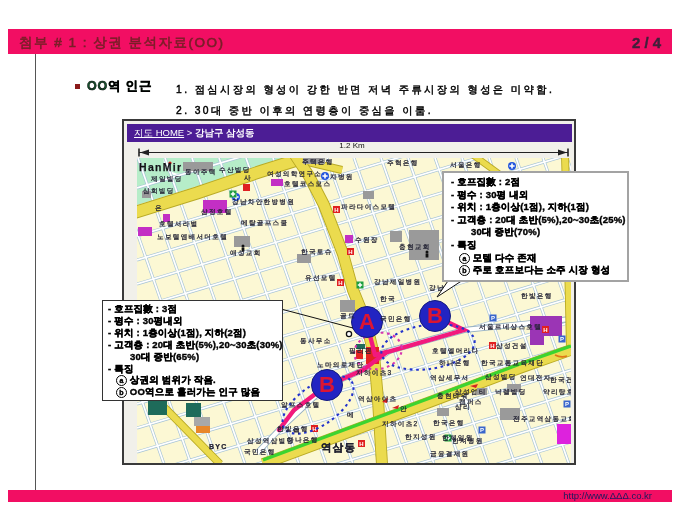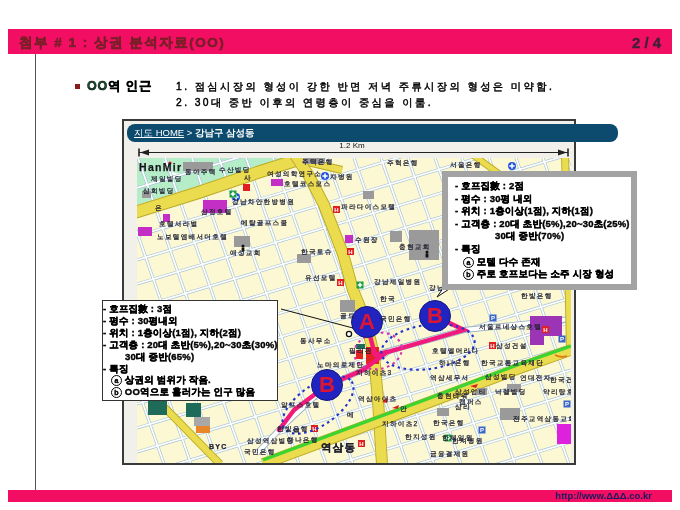--- a/index.html
+++ b/index.html
@@ -3,35 +3,35 @@
 <style>
   html,body { margin:0; padding:0; }
   body { width:680px; height:510px; position:relative; background:#FFFFFF;
          font-family:"Liberation Sans",sans-serif; overflow:hidden; }
   .abs { position:absolute; }
 </style></head>
 <body>
 
 <div class="abs" style="left:8px;top:29px;width:664px;height:25px;background:#F20E63;"></div>
 
-<div class="abs" style="left:19px;top:34px;font-size:13.5px;font-weight:bold;letter-spacing:1.5px;color:#7A1E28;-webkit-text-stroke:0.6px #7A1E28;">첨부 # 1 : 상권 분석자료(OO)</div>
+<div class="abs" style="left:19px;top:34px;font-size:13.5px;font-weight:normal;letter-spacing:1.5px;color:#7A1E28;-webkit-text-stroke:0.6px #7A1E28;">첨부 # 1 : 상권 분석자료(OO)</div>
 
 <div class="abs" style="left:632px;top:34px;width:40px;font-size:15px;font-weight:bold;color:#40203A;-webkit-text-stroke:0.4px #40203A;">2 / 4</div>
 
 <div class="abs" style="left:35px;top:54px;width:1px;height:436px;background:#555;"></div>
 
 <div class="abs" style="left:75px;top:84px;width:5px;height:5px;background:#8B1A1A;"></div>
 
 <div class="abs" style="left:87px;top:78px;font-size:12.5px;font-weight:bold;letter-spacing:0.8px;color:#14532d;-webkit-text-stroke:0.5px #000;">OO역 인근</div>
 
-<div class="abs" style="left:176px;top:79px;font-size:10.3px;letter-spacing:2.4px;color:#000;-webkit-text-stroke:0.45px #000;line-height:16px;">1. 점심시장의 형성이 강한 반면 저녁 주류시장의 형성은 미약함.<br>2. 30대 중반 이후의 연령층이 중심을 이룸.</div>
+<div class="abs" style="left:176px;top:79px;font-size:10.3px;letter-spacing:2.4px;color:#000;-webkit-text-stroke:0.45px #000;line-height:21px;">1. 점심시장의 형성이 강한 반면 저녁 주류시장의 형성은 미약함.<br>2. 30대 중반 이후의 연령층이 중심을 이룸.</div>
 
 <div class="abs" style="left:122px;top:119px;width:450px;height:342px;background:#F1F0EA;border:2px solid #3A3A3A;"></div>
 
-<div class="abs" style="left:127px;top:124px;width:491px;height:18px;background:#0c4a6e;font-size:9.5px;color:#fff;line-height:18px;border-radius:8px;"><span style="text-decoration:underline;margin-left:7px;">지도 HOME</span> &gt; <b>강남구 삼성동</b></div>
+<div class="abs" style="left:127px;top:124px;width:445px;height:18px;background:#4c1d95;font-size:9.5px;color:#fff;line-height:18px;"><span style="text-decoration:underline;margin-left:7px;">지도 HOME</span> &gt; <b>강남구 삼성동</b></div>
 
 <svg class="abs" style="left:122px;top:138px;" width="452" height="20" viewBox="0 0 452 20">
   <text x="230" y="10" font-size="8" fill="#111" text-anchor="middle" font-family="Liberation Sans">1.2 Km</text>
   <line x1="17" y1="14.5" x2="446" y2="14.5" stroke="#222" stroke-width="1"></line>
   <line x1="17" y1="10.5" x2="17" y2="18.5" stroke="#222" stroke-width="1.6"></line>
   <line x1="446" y1="10.5" x2="446" y2="18.5" stroke="#222" stroke-width="1.6"></line>
   <path d="M 18 14.5 l 9 -3 v6 z" fill="#222"></path>
   <path d="M 445 14.5 l -9 -3 v6 z" fill="#222"></path>
 </svg>
 
@@ -398,37 +398,37 @@
     </g>
 </svg>
 
 <svg class="abs" style="left:0;top:0;pointer-events:none;" width="680" height="510" viewBox="0 0 680 510">
   <line x1="281" y1="309" x2="353" y2="328" stroke="#111" stroke-width="1"></line>
 
   <polygon points="450,278 466,278 437,297" fill="#FFFFFF" stroke="#111" stroke-width="1"></polygon>
   <rect x="450" y="276" width="15" height="3.4" fill="#FFFFFF"></rect>
 </svg>
 
-<div class="abs" style="left:102px;top:300px;width:174px;height:97px;background:#fff;border:1px solid #333;font-size:9.5px;font-weight:bold;letter-spacing:0.2px;color:#000;line-height:11.9px;-webkit-text-stroke:0.4px #000;padding-top:2px;white-space:nowrap;overflow:hidden;">
+<div class="abs" style="left:102px;top:300px;width:174px;height:97px;background:#fff;border:1px solid #333;font-size:9.5px;font-weight:bold;letter-spacing:0.2px;color:#000;line-height:11.9px;-webkit-text-stroke:0.4px #000;padding-top:2px;padding-left:5px;white-space:nowrap;overflow:hidden;">
 - 호프집數 : 3점<br>
 - 평수 : 30평내외<br>
 - 위치 : 1층이상(1점), 지하(2점)<br>
 - 고객층 : 20대 초반(5%),20~30초(30%)<br>
 <span style="margin-left:22px;">30대 중반(65%)</span><br>
 - 특징<br>
 <span style="margin-left:8px;"><span style="display:inline-block;width:9px;height:9px;border:1px solid #000;border-radius:50%;font-size:7px;line-height:9px;text-align:center;vertical-align:0px;">a</span> 상권의 범위가 작음.</span><br>
 <span style="margin-left:8px;"><span style="display:inline-block;width:9px;height:9px;border:1px solid #000;border-radius:50%;font-size:7px;line-height:9px;text-align:center;vertical-align:0px;">b</span> OO역으로 흘러가는 인구 많음</span>
 </div>
 
-<div class="abs" style="left:442px;top:171px;width:176px;height:104px;background:#fff;border:6px solid #a3a3a3;font-size:9.5px;font-weight:bold;letter-spacing:0.2px;color:#000;line-height:12.6px;-webkit-text-stroke:0.4px #000;padding-top:3px;padding-left:7px;white-space:nowrap;overflow:hidden;">
+<div class="abs" style="left:442px;top:171px;width:176px;height:104px;background:#fff;border:2px solid #a3a3a3;font-size:9.5px;font-weight:bold;letter-spacing:0.2px;color:#000;line-height:12.6px;-webkit-text-stroke:0.4px #000;padding-top:3px;padding-left:7px;white-space:nowrap;overflow:hidden;">
 - 호프집數 : 2점<br>
 - 평수 : 30평 내외<br>
 - 위치 : 1층이상(1점), 지하(1점)<br>
 - 고객층 : 20대 초반(5%),20~30초(25%)<br>
-<span style="margin-left:40px;">30대 중반(70%)</span><br>
+<span style="margin-left:20px;">30대 중반(70%)</span><br>
 - 특징<br>
 <span style="margin-left:8px;"><span style="display:inline-block;width:9px;height:9px;border:1px solid #000;border-radius:50%;font-size:7px;line-height:9px;text-align:center;vertical-align:0px;">a</span> 모텔 다수 존재</span><br>
 <span style="margin-left:8px;"><span style="display:inline-block;width:9px;height:9px;border:1px solid #000;border-radius:50%;font-size:7px;line-height:9px;text-align:center;vertical-align:0px;">b</span> 주로 호프보다는 소주 시장 형성</span>
 </div>
 
 <div class="abs" style="left:8px;top:490px;width:664px;height:12px;background:#F20E63;"></div>
 
-<div class="abs" style="left:400px;top:490px;width:252px;height:20px;font-size:9.5px;font-weight:bold;color:#1A1A5E;line-height:12px;text-align:right;">http://www.ΔΔΔ.co.kr</div>
+<div class="abs" style="left:400px;top:490px;width:252px;height:20px;font-size:9.5px;font-weight:normal;color:#1A1A5E;line-height:12px;text-align:right;">http://www.ΔΔΔ.co.kr</div>
 
 </body></html>

